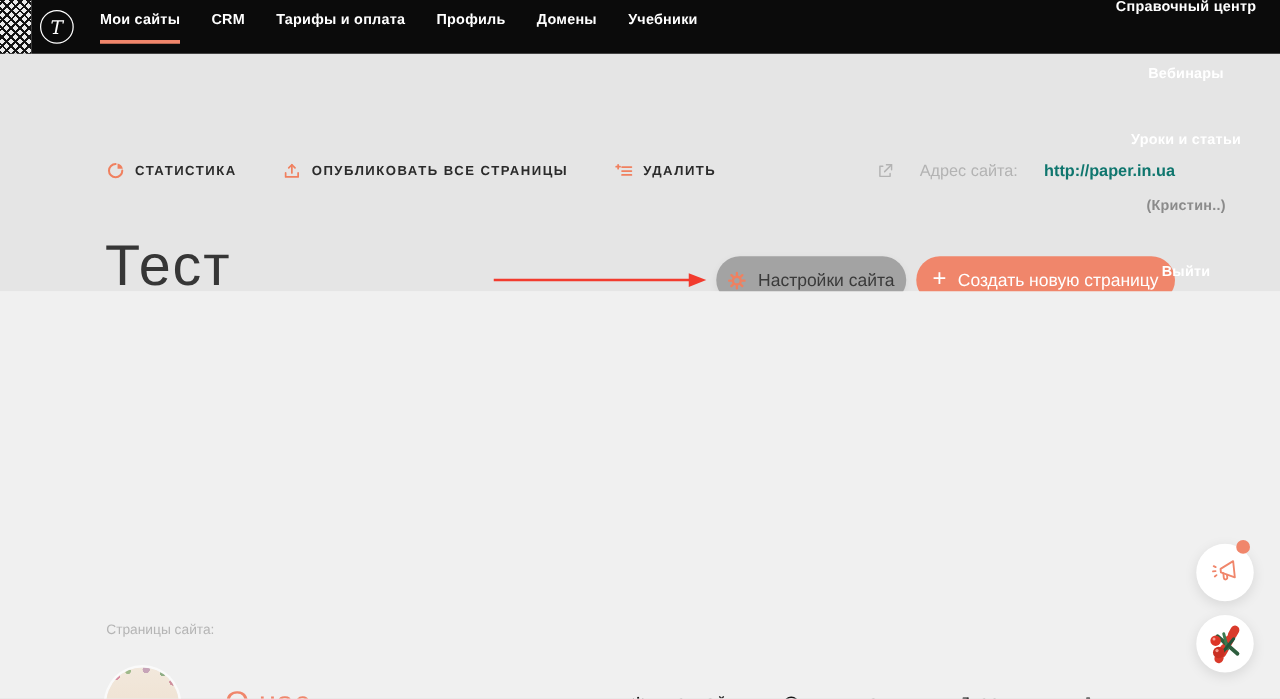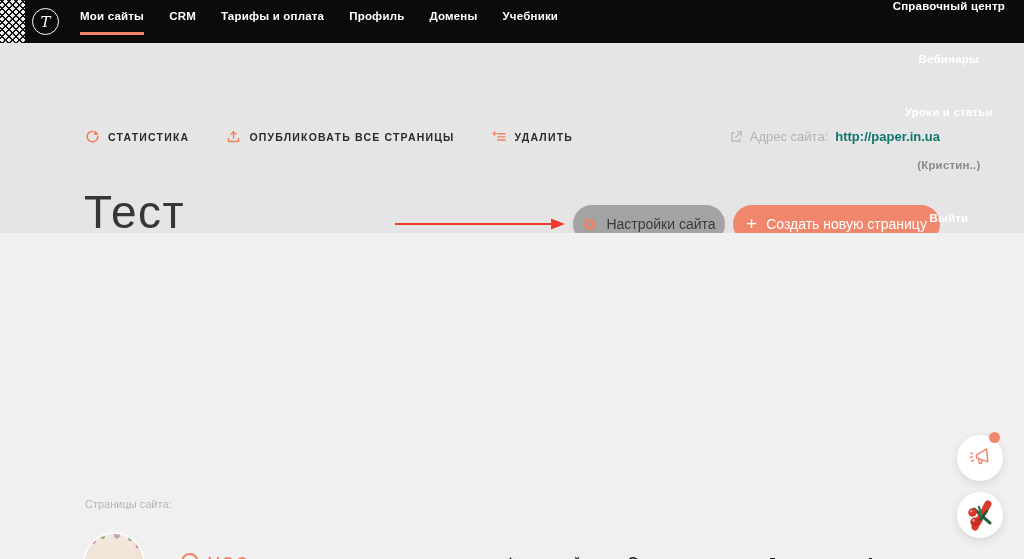--- a/index.html
+++ b/index.html
@@ -19,21 +19,21 @@
   .nav-item { position:relative; color:#fff; font-size:11.5px; font-weight:bold; letter-spacing:.2px; cursor:pointer; white-space:nowrap; }
   .nav-item.active::after { content:""; position:absolute; left:0; right:0; bottom:-13px; height:3px; background:#F0866B; }
   .nav-right { position:absolute; right:19px; top:0; height:43px; display:flex; align-items:center; gap:41px;flex-direction:column; }
   .nav-right .nav-item.muted { color:#8b8b8b; }
 
   
   .hero { position:absolute; top:43px; left:0; width:1024px; height:190px; background:#e5e5e5; }
   .site-toolbar { position:absolute; left:85px; top:86px; display:flex; gap:37px; align-items:center; }
   .tb-item { display:flex; align-items:center; gap:8px; font-size:10.5px; font-weight:bold; letter-spacing:1.2px; color:#2b2b2b; cursor:pointer; white-space:nowrap; }
   .tb-item svg { color:#F0805F; flex:0 0 auto; }
-  .site-address { position:absolute; right:84px; top:86px; display:flex; align-items:center; gap:7px; font-size:13px; cursor:pointer; }
+  .site-address { position:absolute; right:84px; top:86px; display:flex; align-items:center; gap:21px; font-size:13px; cursor:pointer; }
   .site-address .lbl { color:#b3b3b3; }
   .site-address .url { color:#0f766e;font-weight:bold; }
   .site-address svg { color:#b3b3b3; }
 
   .site-title { position:absolute; left:84px; top:142px; font-size:46px; font-weight:300; color:#363636; letter-spacing:1.5px; }
 
   .annotation-arrow { position:absolute; left:393px; top:172px; pointer-events:none; }
 
   .btn { position:absolute; top:162px; height:38px; border-radius:19px; display:flex; align-items:center; justify-content:center; gap:9px; font-size:14px; cursor:pointer; white-space:nowrap; }
   .btn-settings { left:573px; width:152px; background:#a3a3a3; color:#3a3a3a; box-shadow:0 2px 7px rgba(0,0,0,.06); }

